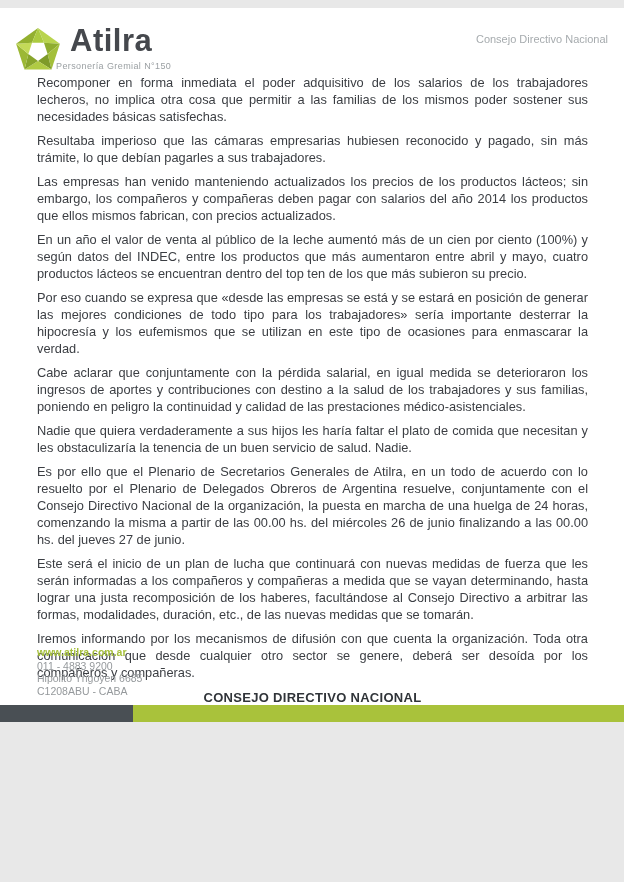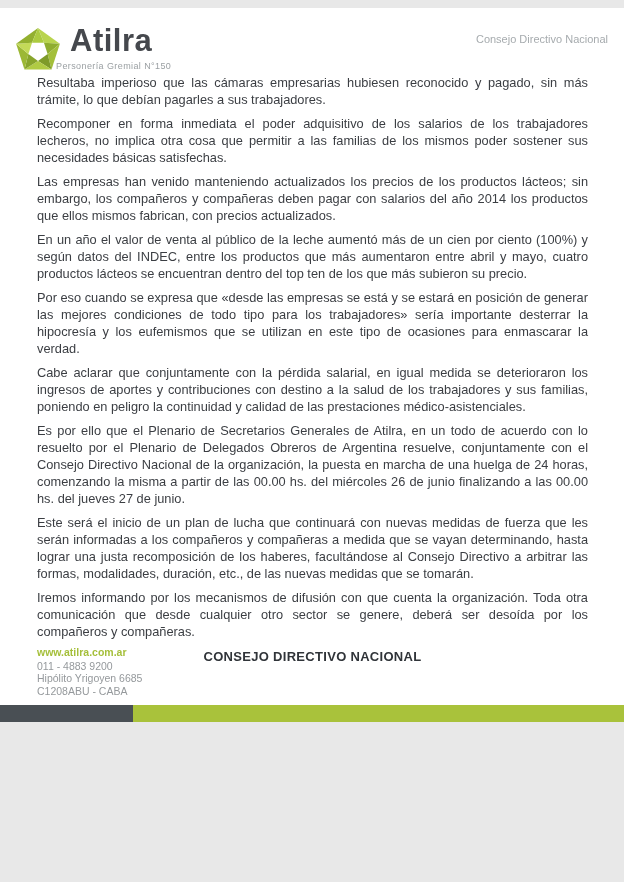--- a/index.html
+++ b/index.html
@@ -127,26 +127,27 @@
       <div class="brand-text">
         <div class="brand-name">Atilra</div>
         <div class="brand-tagline">Personería Gremial N°150</div>
       </div>
     </div>
     <div class="header-right">Consejo Directivo Nacional</div>
   </div>
 
 
   <div class="doc-body">
+    <p>Recomponer en forma inmediata el poder adquisitivo de los salarios de los trabajadores lecheros, no implica otra cosa que permitir a las familias de los mismos poder sostener sus necesidades básicas satisfechas.</p>
     <p>Resultaba imperioso que las cámaras empresarias hubiesen reconocido y pagado, sin más trámite, lo que debían pagarles a sus trabajadores.</p>
-    <p>Recomponer en forma inmediata el poder adquisitivo de los salarios de los trabajadores lecheros, no implica otra cosa que permitir a las familias de los mismos poder sostener sus necesidades básicas satisfechas.</p>
     <p>Las empresas han venido manteniendo actualizados los precios de los productos lácteos; sin embargo, los compañeros y compañeras deben pagar con salarios del año 2014 los productos que ellos mismos fabrican, con precios actualizados.</p>
     <p>En un año el valor de venta al público de la leche aumentó más de un cien por ciento (100%) y según datos del INDEC, entre los productos que más aumentaron entre abril y mayo, cuatro productos lácteos se encuentran dentro del top ten de los que más subieron su precio.</p>
     <p>Por eso cuando se expresa que «desde las empresas se está y se estará en posición de generar las mejores condiciones de todo tipo para los trabajadores» sería importante desterrar la hipocresía y los eufemismos que se utilizan en este tipo de ocasiones para enmascarar la verdad.</p>
     <p>Cabe aclarar que conjuntamente con la pérdida salarial, en igual medida se deterioraron los ingresos de aportes y contribuciones con destino a la salud de los trabajadores y sus familias, poniendo en peligro la continuidad y calidad de las prestaciones médico-asistenciales.</p>
+    <p>Nadie que quiera verdaderamente a sus hijos les haría faltar el plato de comida que necesitan y les obstaculizaría la tenencia de un buen servicio de salud. Nadie.</p>
     <p>Es por ello que el Plenario de Secretarios Generales de Atilra, en un todo de acuerdo con lo resuelto por el Plenario de Delegados Obreros de Argentina resuelve, conjuntamente con el Consejo Directivo Nacional de la organización, la puesta en marcha de una huelga de 24 horas, comenzando la misma a partir de las 00.00 hs. del miércoles 26 de junio finalizando a las 00.00 hs. del jueves 27 de junio.</p>
     <p>Este será el inicio de un plan de lucha que continuará con nuevas medidas de fuerza que les serán informadas a los compañeros y compañeras a medida que se vayan determinando, hasta lograr una justa recomposición de los haberes, facultándose al Consejo Directivo a arbitrar las formas, modalidades, duración, etc., de las nuevas medidas que se tomarán.</p>
     <p>Iremos informando por los mecanismos de difusión con que cuenta la organización. Toda otra comunicación que desde cualquier otro sector se genere, deberá ser desoída por los compañeros y compañeras.</p>
     <div class="signature">CONSEJO DIRECTIVO NACIONAL</div>
   </div>
 
   <div class="footer">
     <div class="contact">
       <a href="#" class="website">www.atilra.com.ar</a><br>
       <span>011 - 4883 9200</span><br>

